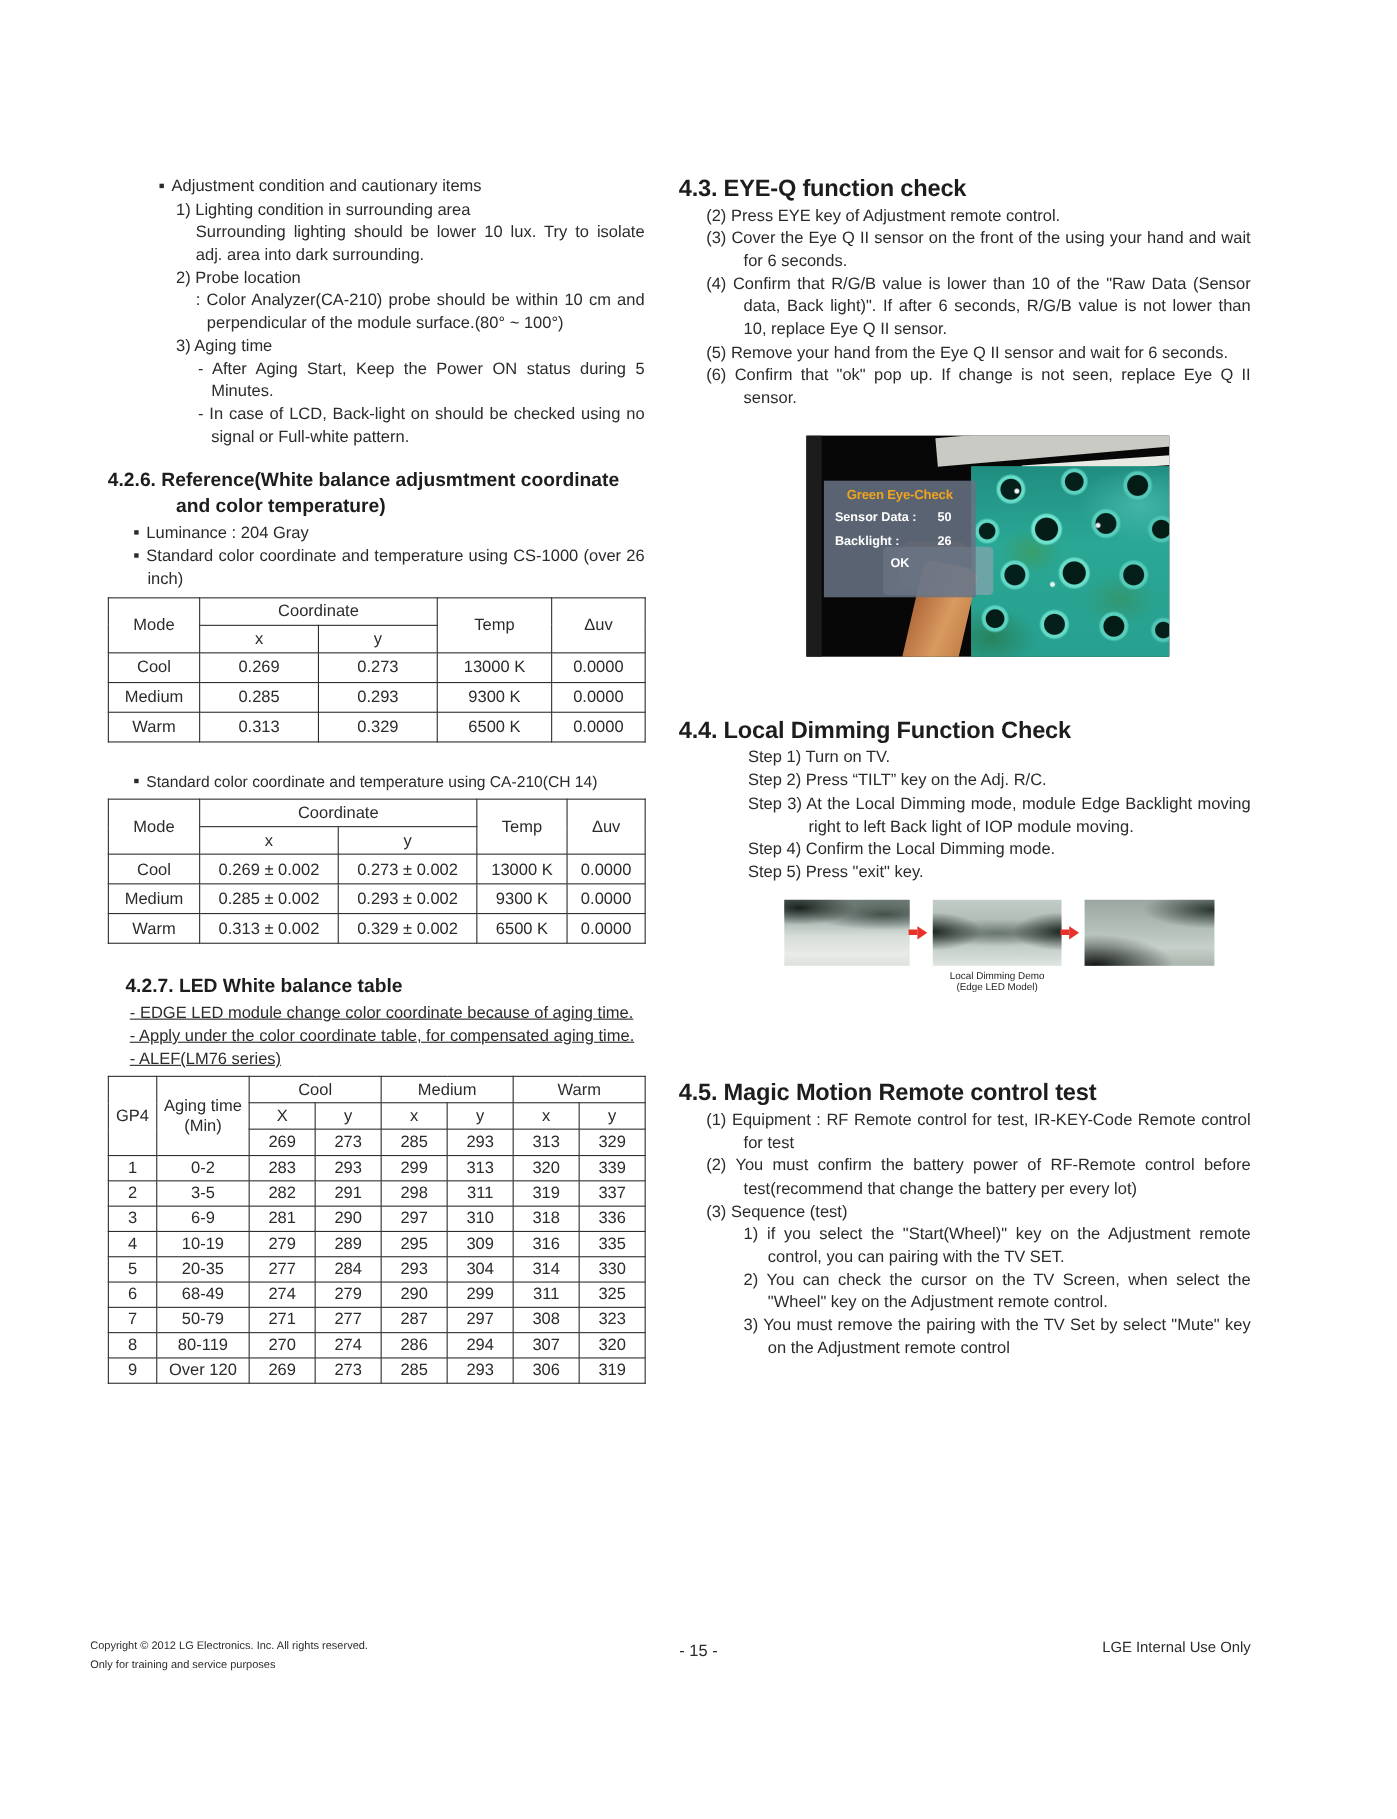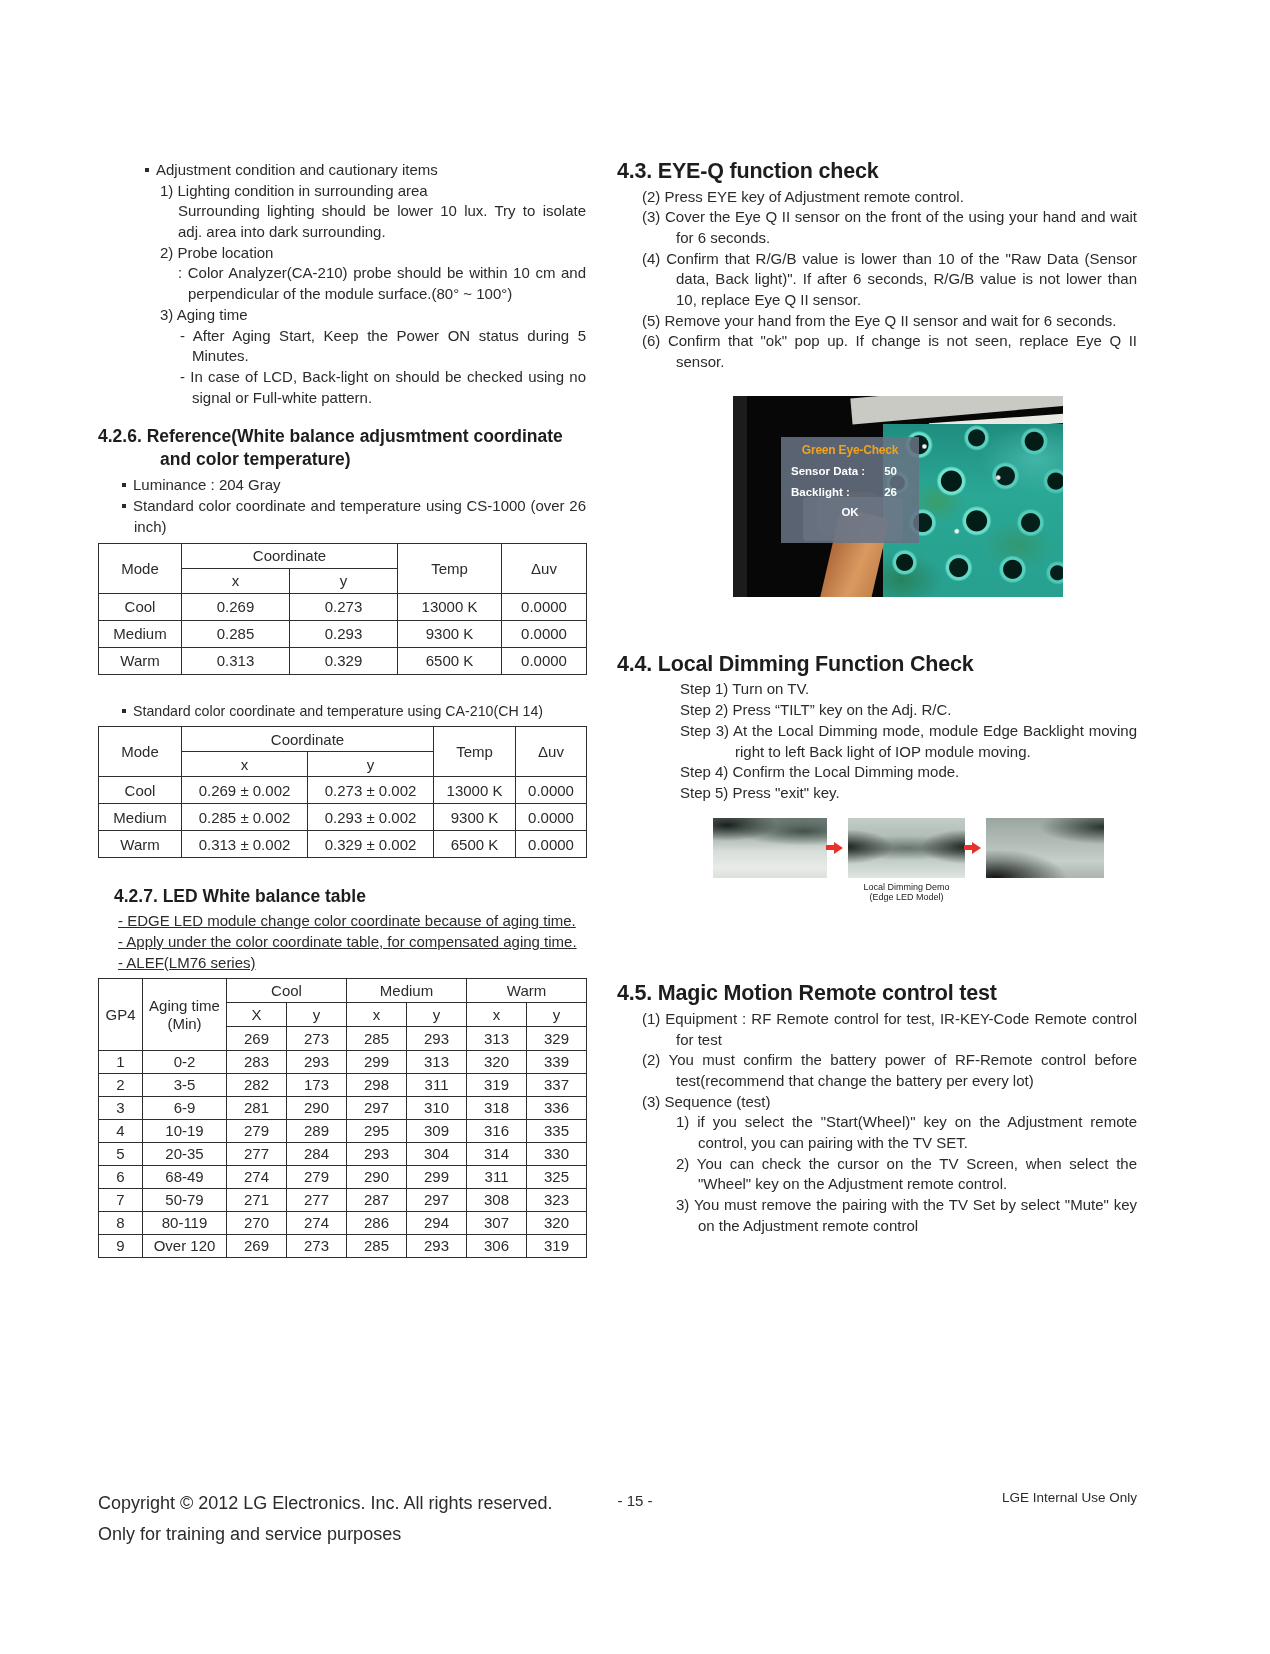--- a/index.html
+++ b/index.html
@@ -69,21 +69,21 @@
       radial-gradient(circle at 97% 86%, #05201a 0 7px, #50c6b6 8px 10px, transparent 12px),
       radial-gradient(ellipse 40px 30px at 30% 45%, rgba(70,150,70,.55), transparent 70%),
       radial-gradient(ellipse 50px 35px at 75% 70%, rgba(60,140,80,.5), transparent 70%),
       radial-gradient(ellipse 60px 40px at 10% 90%, rgba(40,110,60,.6), transparent 70%),
       radial-gradient(ellipse 80px 50px at 85% 20%, rgba(120,230,220,.35), transparent 70%),
       linear-gradient(180deg,#1f8d80,#2aa795 40%,#27a090);}
   .arm{position:absolute;left:96px;top:116px;width:50px;height:100px;border-radius:9px;
        background:linear-gradient(100deg,#a85f33,#d99a60 60%,#c07e46);transform:rotate(13deg);}
   .hand-shadow{position:absolute;left:84px;top:96px;width:64px;height:44px;border-radius:12px;background:#4a3424;opacity:.8;}
   .osd-lower{position:absolute;left:70px;top:101px;width:100px;height:44px;border-radius:4px;background:rgba(155,165,180,.6);}
-  .osd{position:absolute;left:48px;top:41px;width:138px;height:106px;background:rgba(104,114,130,.86);
+  .osd{position:absolute;left:16px;top:41px;width:138px;height:106px;background:rgba(104,114,130,.86);
        padding-top:7px;box-sizing:border-box;}
   .osd p{font-size:11.5px;font-weight:bold;line-height:1.0;letter-spacing:-0.2px;color:#ffffff;}
   .osd-title{text-align:center;color:#f0a41e !important;margin-bottom:9px;font-size:12px !important;}
   .osd-row{display:flex;justify-content:space-between;padding:0 10px;margin-bottom:9px;}
   .osd-ok{text-align:center;margin-top:3px;}
 
   
   .demo-row{display:flex;align-items:flex-start;margin:14px 0 0 96px;}
   .demo-col{display:flex;flex-direction:column;align-items:center;}
   .demo-img{height:60px;}
@@ -103,21 +103,21 @@
   .arrow-wrap{width:21px;height:60px;display:flex;align-items:center;justify-content:center;}
   .arrow{display:flex;align-items:center;}
   .arrow .shaft{width:8px;height:5px;background:#e8312a;}
   .arrow .head{width:0;height:0;border:6px solid transparent;border-left:9px solid #e8312a;}
   .demo-caption{margin-top:4px;font-size:9px;line-height:1.15;text-align:center;color:#1d1d1d;}
 
   .s44-title{margin-top:56px;}
   .s45-title{margin-top:80px;}
 
   
-  .footer-left{position:absolute;left:98px;top:1488px;font-size:18px;line-height:1.7;}
+  .footer-left{position:absolute;left:82px;top:1488px;font-size:10px;line-height:1.7;}
   .footer-page{position:absolute;left:560px;top:1492px;width:150px;text-align:center;font-size:15px;}
   .footer-right{position:absolute;right:133px;top:1490px;font-size:13.5px;}
 </style>
 </head>
 <body>
 
 <div class="page">
 
   <div class="col col-left">
 
@@ -271,21 +271,21 @@
             <td>293</td>
             <td>299</td>
             <td>313</td>
             <td>320</td>
             <td>339</td>
       </tr>
       <tr>
         <td>2</td>
             <td>3-5</td>
             <td>282</td>
-            <td>173</td>
+            <td>291</td>
             <td>298</td>
             <td>311</td>
             <td>319</td>
             <td>337</td>
       </tr>
       <tr>
         <td>3</td>
             <td>6-9</td>
             <td>281</td>
             <td>290</td>

